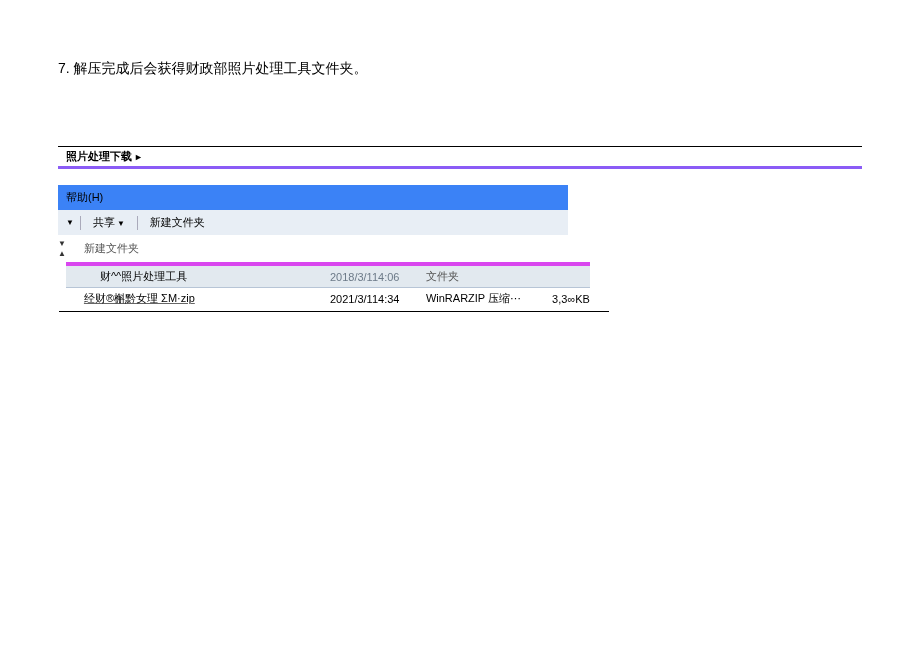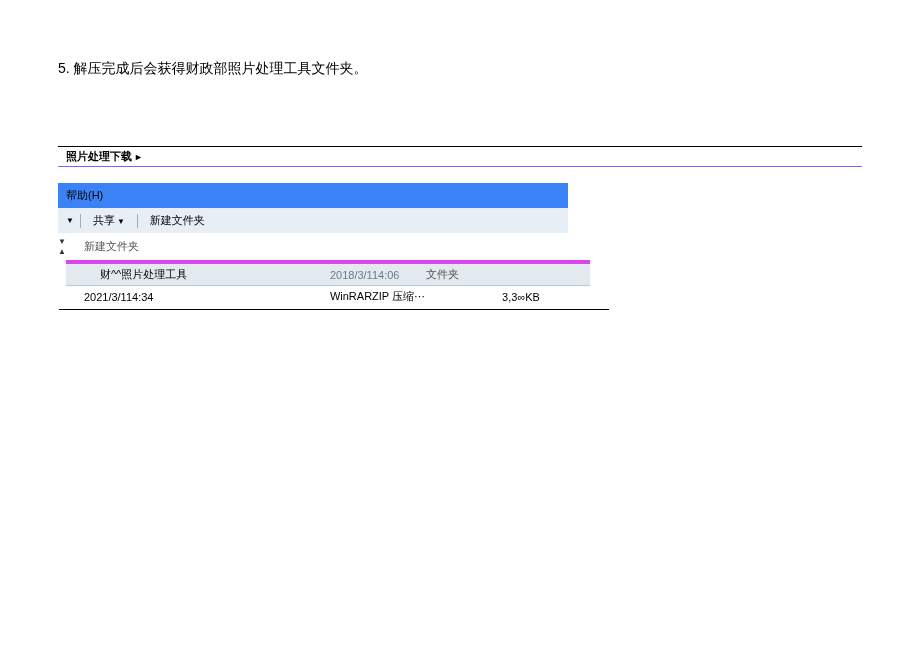--- a/index.html
+++ b/index.html
@@ -1,21 +1,21 @@
 <!DOCTYPE html>
 <html><head>
   <meta charset="utf-8">
   <style>
     * { margin: 0; padding: 0; box-sizing: border-box; }
     body { font-family: "Microsoft YaHei", "SimSun", sans-serif; background: #fff; width: 920px; }
     
     .container { padding: 60px 58px 0 58px; }
     .instruction { font-size: 14px; color: #000; margin-bottom: 68px; }
     
-    .crumb-wrap { border-top: 1px solid #000; border-bottom: 1px solid #8b5cf6; }
+    .crumb-wrap { border-top: 1px solid #000; border-bottom: 3px solid #8b5cf6; }
     .crumb { font-size: 11px; padding: 2px 8px; font-weight: bold; display: flex; align-items: center; }
     .crumb .tri { font-size: 9px; margin-left: 2px; }
     
     .window { margin-top: 16px; }
     .menubar { background: #3b82f6; font-size: 11px; padding: 5px 8px; }
     .toolbar { background: #e8eef5; font-size: 11px; padding: 5px 8px; display: flex; align-items: center; gap: 4px; }
     .toolbar .item { padding: 0 6px; }
     .toolbar .sep { width: 1px; height: 14px; background: #aab; margin: 0 2px; }
     .toolbar .tri-down { font-size: 8px; }
     
@@ -34,21 +34,21 @@
     .row .type { color: #555; }
     .row .size { color: #000; text-align: right; }
     
     .underline-name { text-decoration: underline; text-decoration-color: #666; }
     .hr-bottom { border: none; border-bottom: 1px solid #000; margin-top: 2px; margin-left: 1px; width: 550px; }
   </style>
 </head>
 <body>
 
 <div class="container">
-  <p class="instruction">5. 解压完成后会获得财政部照片处理工具文件夹。</p>
+  <p class="instruction">7. 解压完成后会获得财政部照片处理工具文件夹。</p>
 
   <div class="crumb-wrap">
     <div class="crumb">
       <span>照片处理下载</span>
       <span class="tri">►</span>
     </div>
   </div>
 
   <div class="window" style="width:510px;">
     <div class="menubar">
@@ -77,20 +77,21 @@
         </div>
 
         <div class="row selected">
           <div class="name">财^^照片处理工具</div>
           <div class="date">2018/3/114:06</div>
           <div class="type">文件夹</div>
           <div class="size"></div>
         </div>
 
         <div class="row">
+          <div class="name underline-name">经财®槲黔女理 ΣM·zip</div>
           <div class="date" style="color:#000;">2021/3/114:34</div>
           <div class="type" style="color:#000;">WinRARZIP 压缩⋯</div>
           <div class="size">3,3∞KB</div>
         </div>
       </div>
     </div>
   </div>
   <hr class="hr-bottom">
 </div>
 

